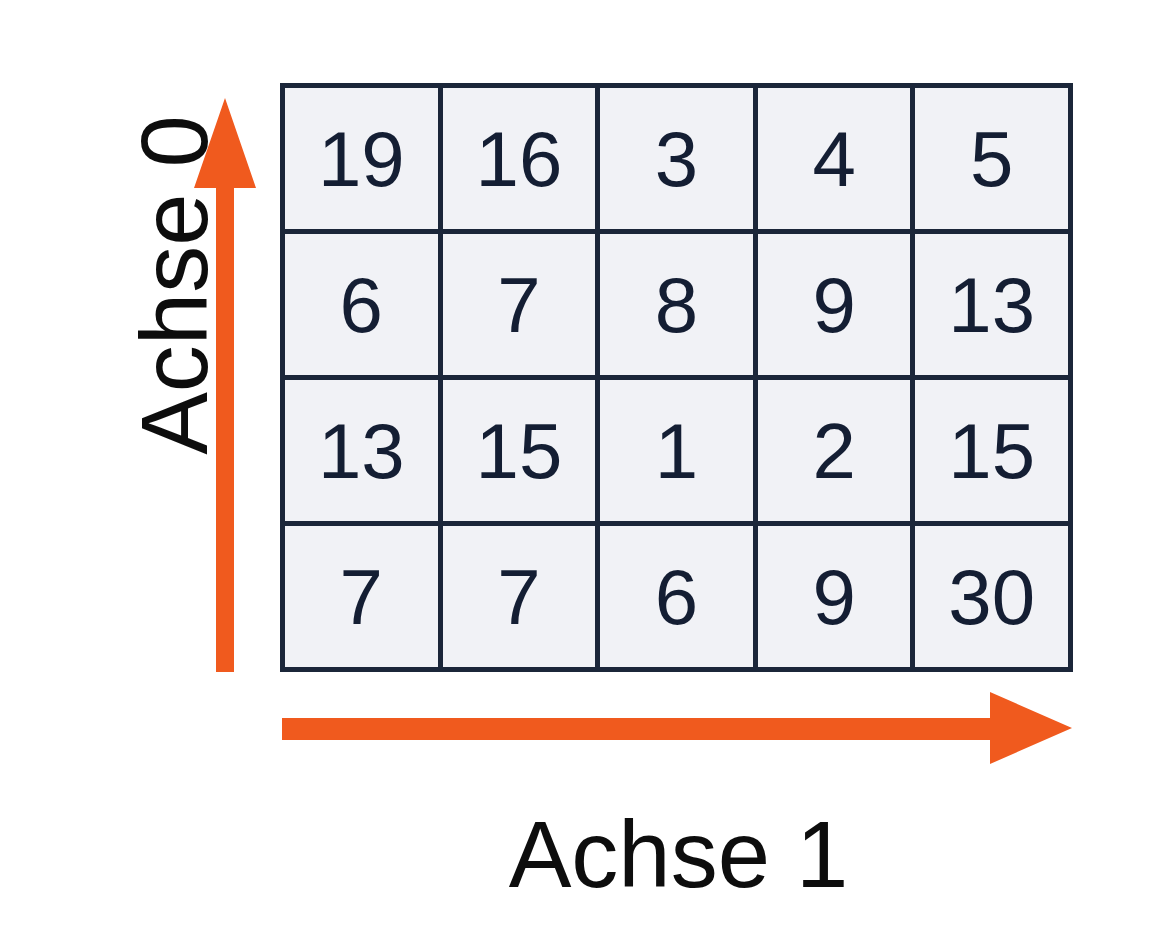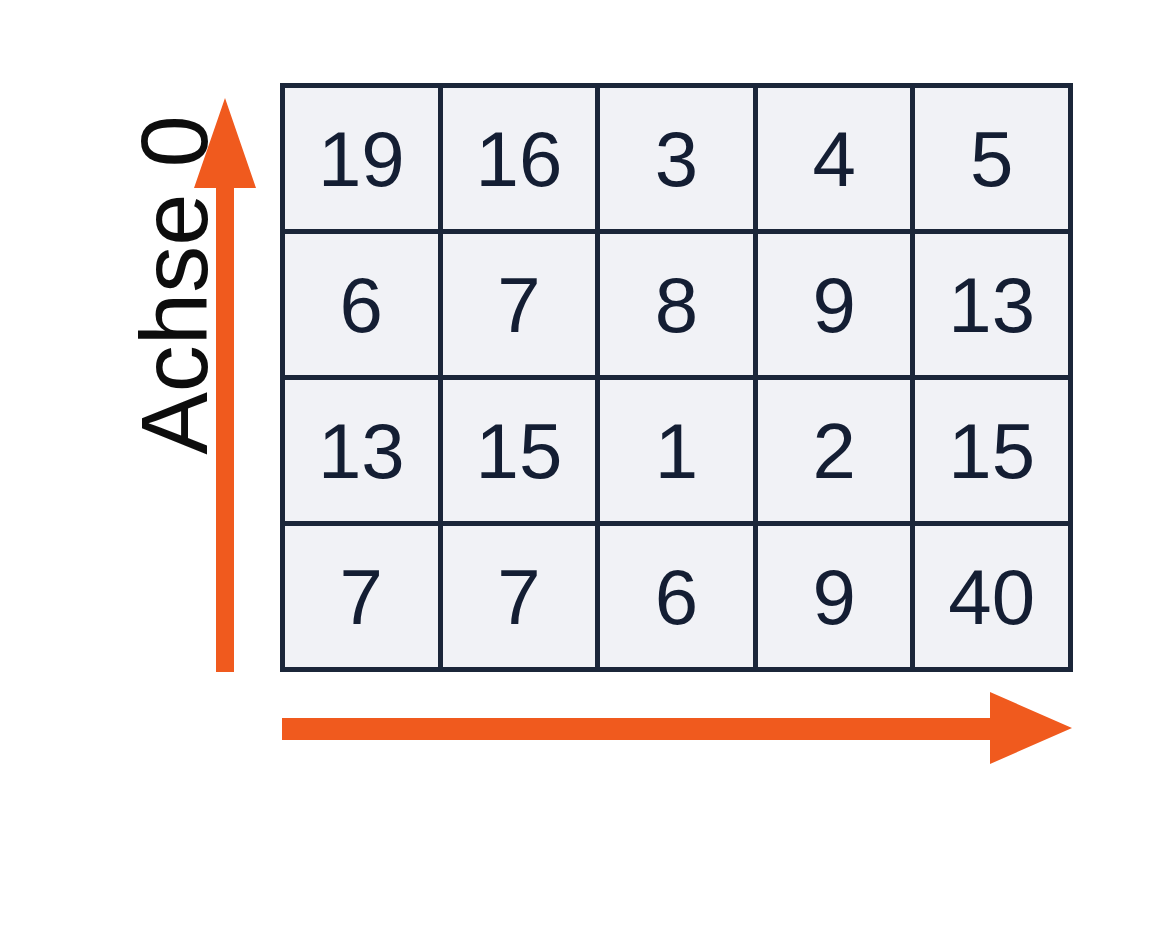--- a/index.html
+++ b/index.html
@@ -147,19 +147,22 @@
       <div class="cell">1</div>
       <div class="cell">2</div>
       <div class="cell">15</div>
     </div>
 
     <div class="grid-row">
       <div class="cell">7</div>
       <div class="cell">7</div>
       <div class="cell">6</div>
       <div class="cell">9</div>
-      <div class="cell">40</div>
+      <div class="cell">30</div>
     </div>
 
   </div>
 
+  <div id="axis1-label">
+    <span>Achse 1</span>
+  </div>
 
 </div>
 
 </body></html>

